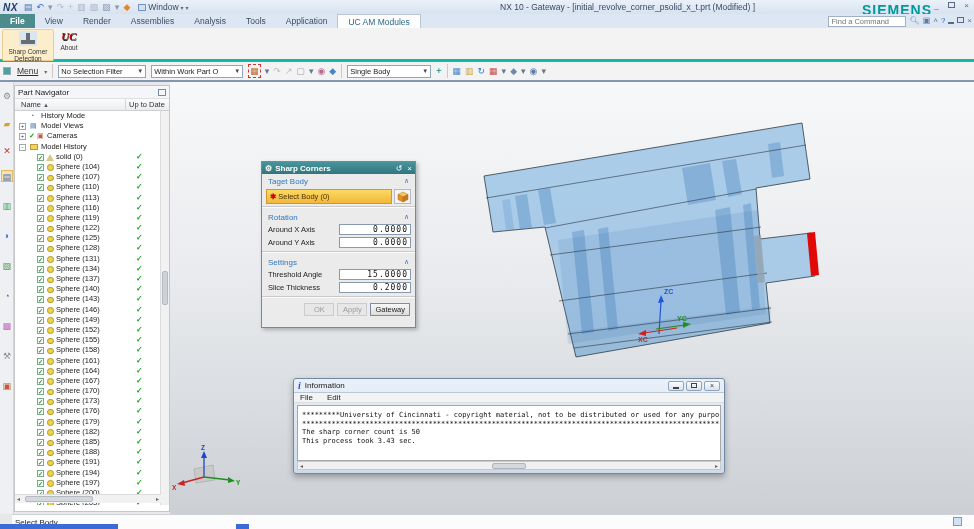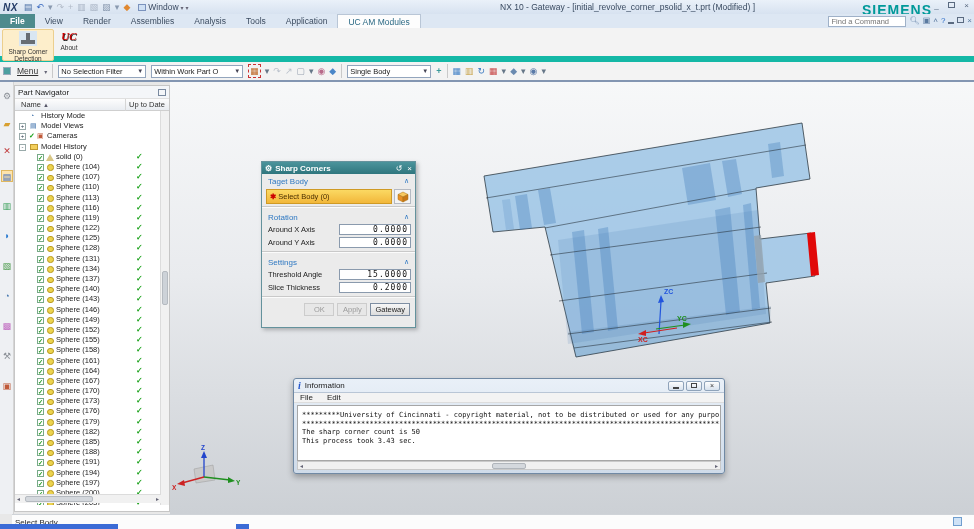--- a/index.html
+++ b/index.html
@@ -25,21 +25,21 @@
   .tab { padding:1px 10px 0 10px; font-size:8.5px; color:#3c4c60; height:14px; line-height:13px; }
   .tab.file { background:#4d8b8d; color:#fff; font-weight:bold; }
   .tab.active { background:#fdfdfd; color:#2c6a85; border:1px solid #b9c6d6; border-bottom:none; }
   .findwrap { position:absolute; right:2px; top:15px; display:flex; align-items:center; gap:3px; height:12px; }
   .find-input { width:78px; height:11px; font-size:7.5px; border:1px solid #9fb1c8; background:#fff; color:#8a8a8a; padding:0 2px; font-family:"Liberation Sans",sans-serif; }
   .mini-ic { font-size:8px; color:#5a7aa0; line-height:10px; }
   .doc-restore { width:7px; height:6px; border:1px solid #5a6a80; display:inline-block; }
   .doc-min { width:6px; height:2px; background:#5a6a80; display:inline-block; margin-top:6px; }
 
   
-  .ribbon { position:absolute; left:0; top:28px; width:974px; height:34px; background:#f3f3f3; border-bottom:6px solid #14b8a6; }
+  .ribbon { position:absolute; left:0; top:28px; width:974px; height:34px; background:#f3f3f3; border-bottom:3px solid #14b8a6; }
   .rbtn { position:absolute; top:1px; height:32px; text-align:center; font-size:6.5px; color:#333; padding-top:1px; }
   .rbtn .ric { display:block; margin:0 auto 1px auto; }
   .sharp-btn { left:2px; width:52px; background:#fdeecb; border:1px solid #eccf8e; border-radius:2px; }
   .about-btn { left:56px; width:26px; }
   .uc-logo { font-family:"Liberation Serif",serif; font-weight:bold; font-style:italic; color:#cc0000; font-size:11px; line-height:13px; text-shadow:0.5px 0.5px 0 #222; }
 
   
   .toolbar { position:absolute; left:0; top:62px; width:974px; height:20px; background:#f3f3f3;
     border-bottom:2px solid #8396b2; display:flex; align-items:center; gap:5px; padding:0 3px; }
   .menu-btn { display:flex; align-items:center; gap:6px; font-size:8.5px; color:#333; }

